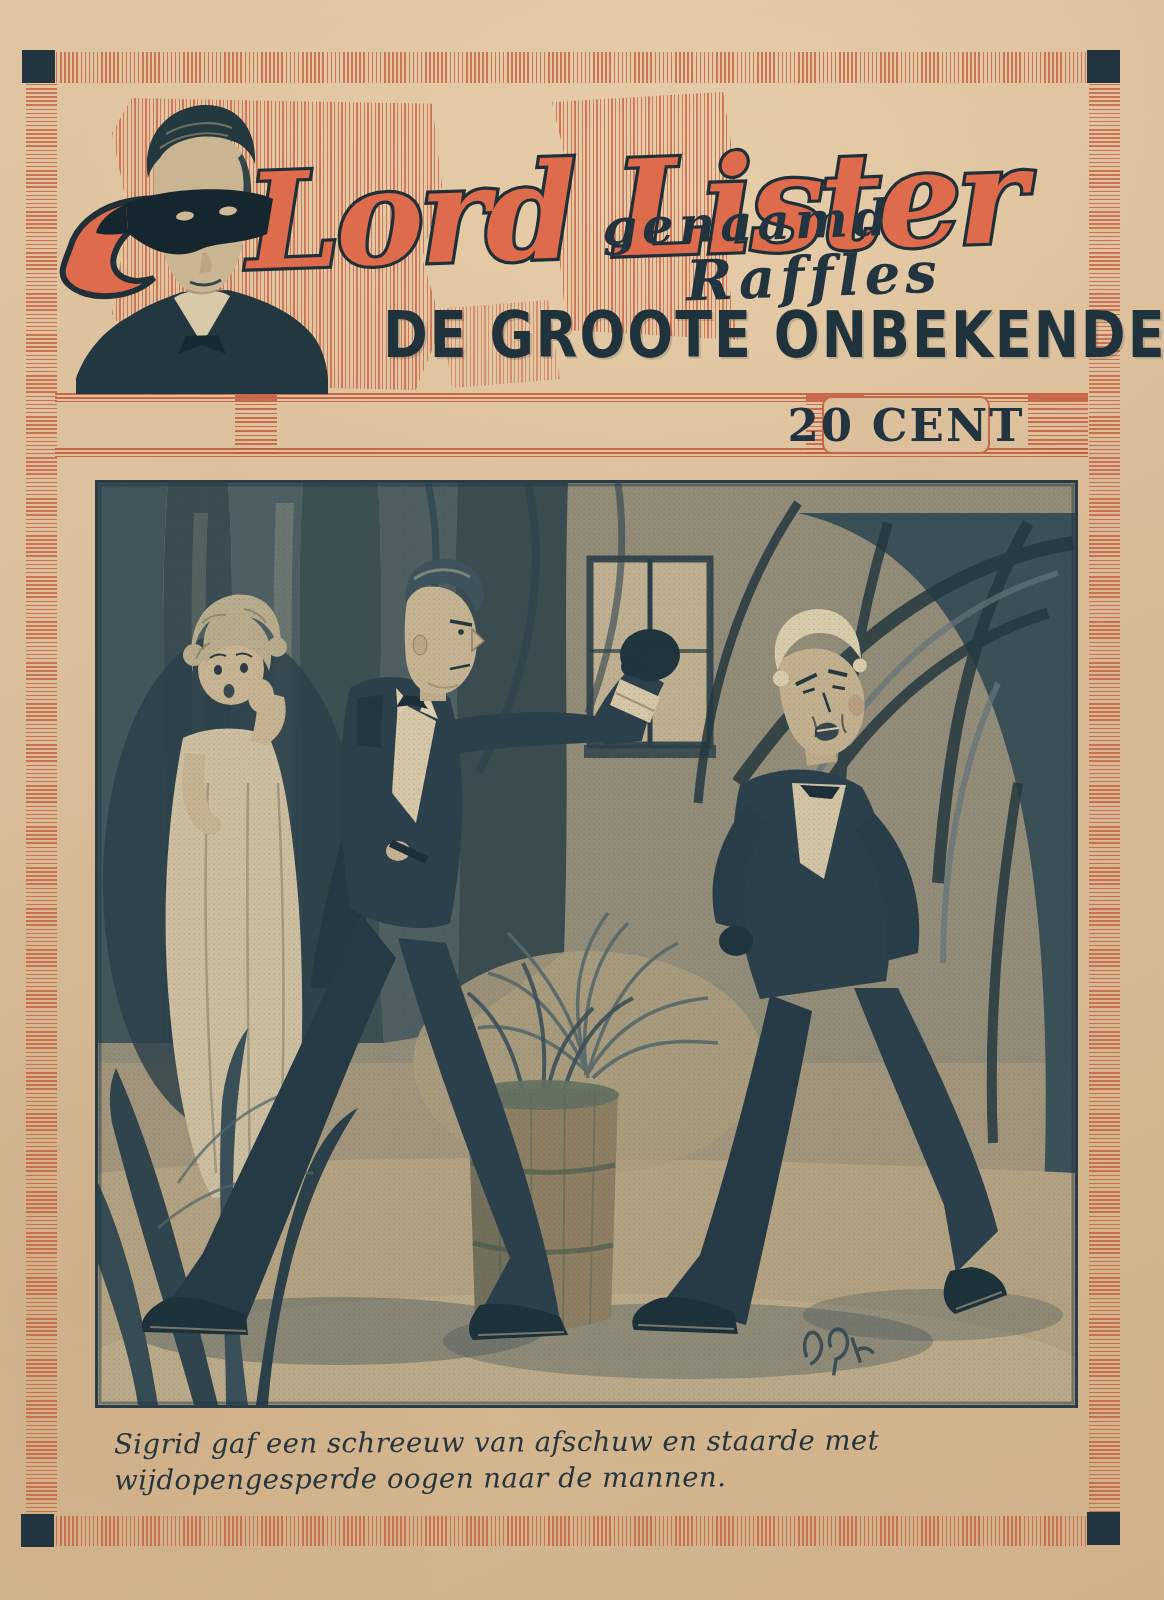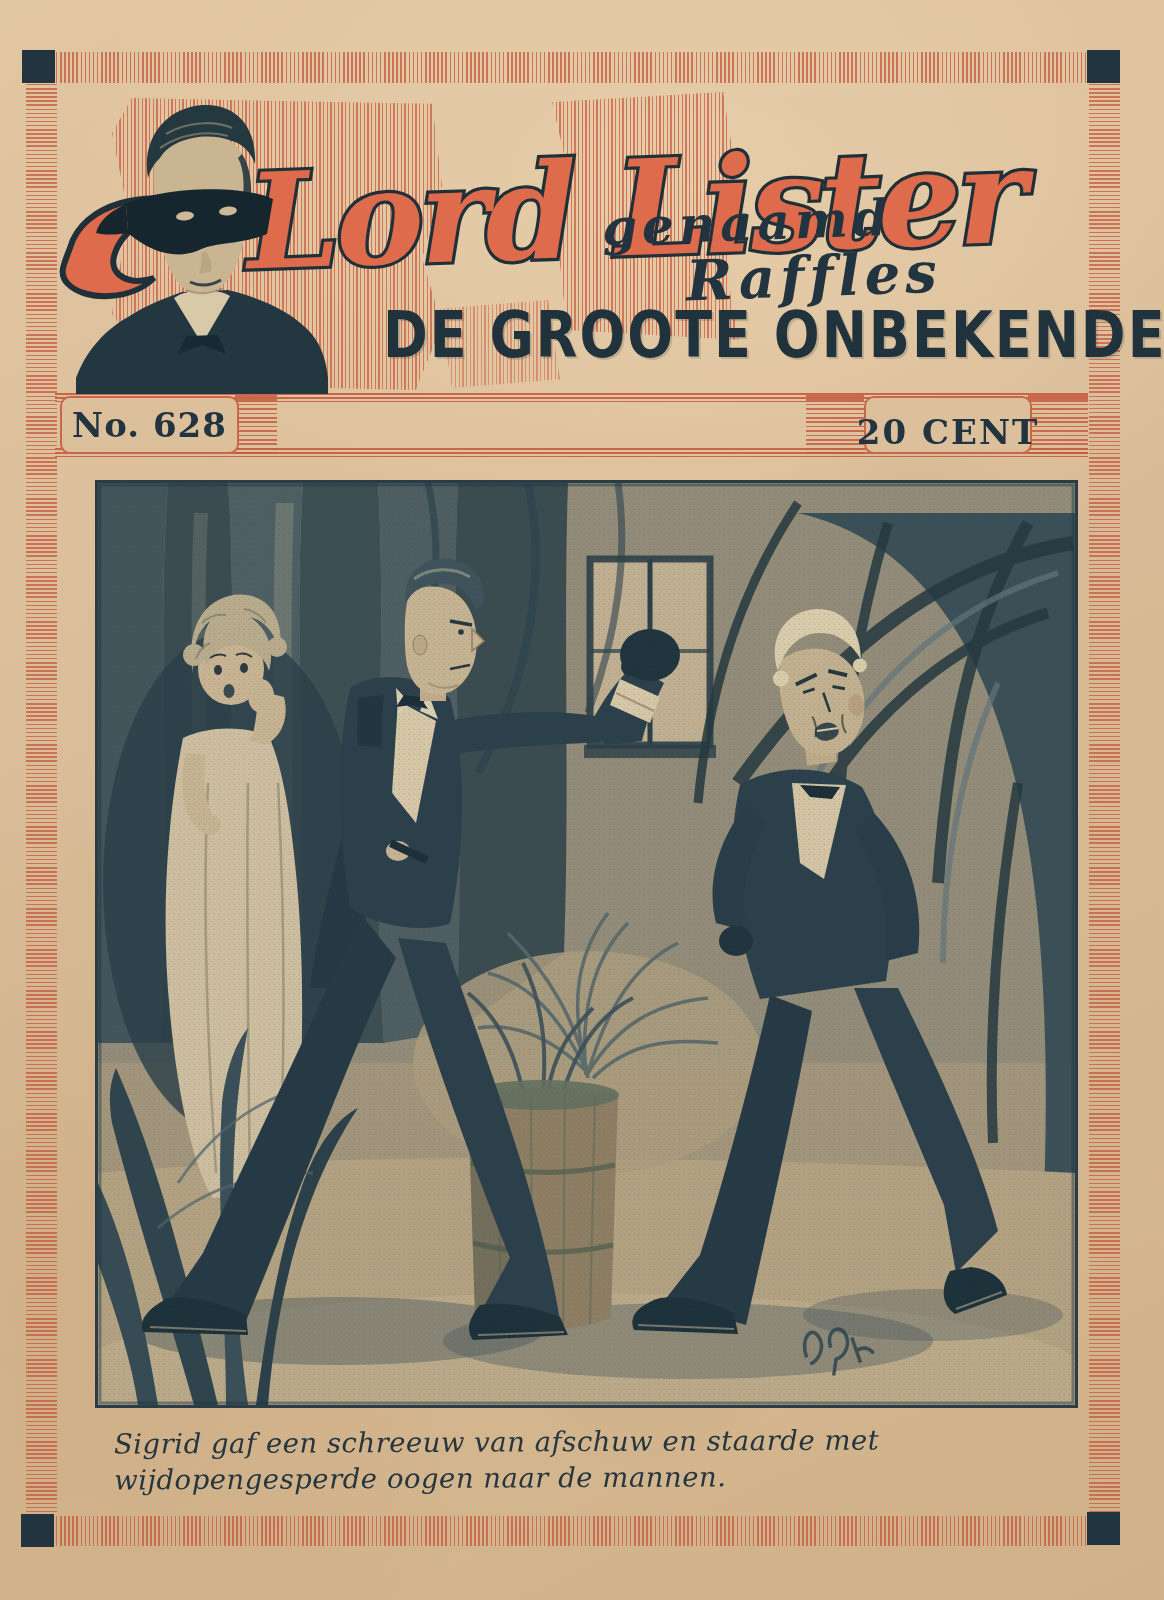--- a/index.html
+++ b/index.html
@@ -54,21 +54,21 @@
     background:repeating-linear-gradient(180deg, rgba(198,92,64,.9) 0 1.6px, rgba(198,92,64,0) 1.6px 4.2px);}
   .band::before{top:0}.band::after{bottom:0}
   .band .fill{position:absolute;top:2px;bottom:2px;
     background:repeating-linear-gradient(180deg, rgba(198,92,64,.85) 0 1.6px, rgba(198,92,64,0) 1.6px 4.4px);}
   .fill.fa{left:180px;width:42px}.fill.fb{left:751px;width:58px}.fill.fc{left:973px;width:60px}
   .band .box{position:absolute;top:3px;bottom:3px;z-index:1;border:2.5px solid rgba(198,92,64,.9);
     border-radius:10px;background:#dcc09c;display:flex;align-items:center;justify-content:center;
     color:#22343f;font-family:"DejaVu Serif",serif;font-weight:bold;white-space:nowrap;}
   .box.b1{left:5px;width:175px;font-size:34px;letter-spacing:1px;}
   .box.b2{left:222px;width:529px;font-size:30px;letter-spacing:6px;}
-  .box.b3{left:809px;width:164px;font-size:34px;letter-spacing:2px;align-items:flex-end;}
+  .box.b3{left:767px;width:164px;font-size:45px;letter-spacing:2px;align-items:flex-end;}
   
   .plate{position:absolute;left:95px;top:480px;width:977px;height:922px;z-index:2;
     border:3px solid #2a3d46;background:#a2957b;}
   .plate svg{display:block}
   
   .caption{position:absolute;left:114px;top:1424px;width:960px;color:#25363f;
     font:italic 27.5px/1.3 "DejaVu Serif",serif;letter-spacing:.5px;transform:rotate(-.3deg);}
 </style>
 </head>
 <body>
@@ -123,23 +123,20 @@
   </svg>
 
   <div class="subtitle1">genaamd</div>
   <div class="subtitle2">Raffles</div>
   <div class="series">DE GROOTE ONBEKENDE</div>
 
   <div class="band">
     <div class="fill fa"></div>
     <div class="fill fb"></div>
     <div class="fill fc"></div>
-    <div class="box b1">
-      <span>No. 628</span>
-    </div>
     <div class="box b3">
       <span>20 CENT</span>
     </div>
   </div>
 
   <div class="plate">
     <svg width="977" height="922" viewBox="0 0 977 922">
       <defs>
         <pattern id="ht" width="5" height="5" patternUnits="userSpaceOnUse">
           <circle cx="1.2" cy="1.2" r="0.9" fill="#2e434c" opacity="0.14"></circle>

